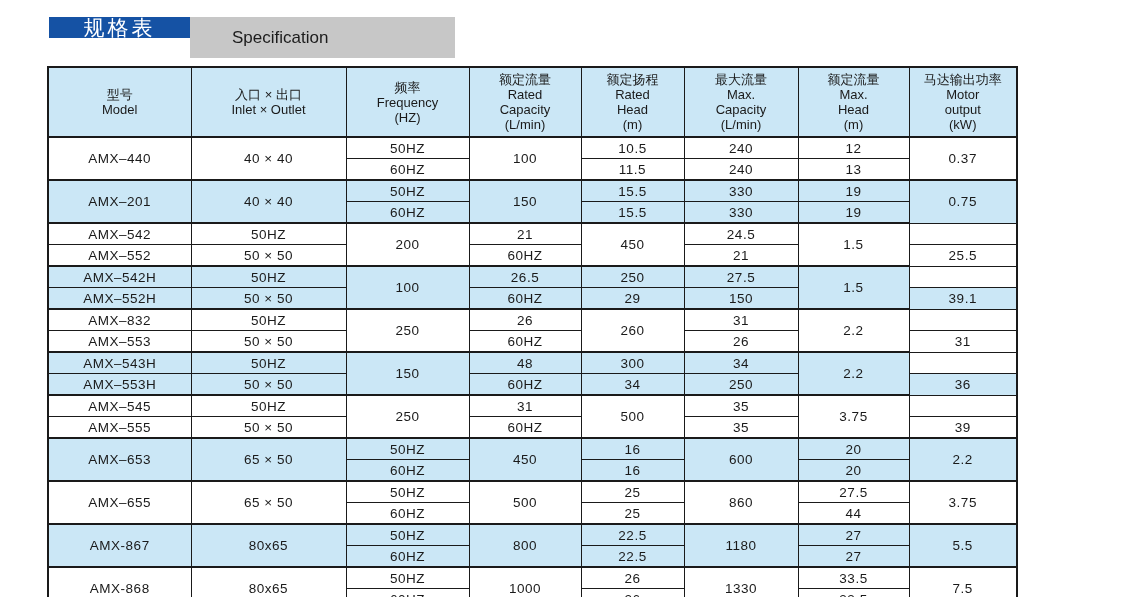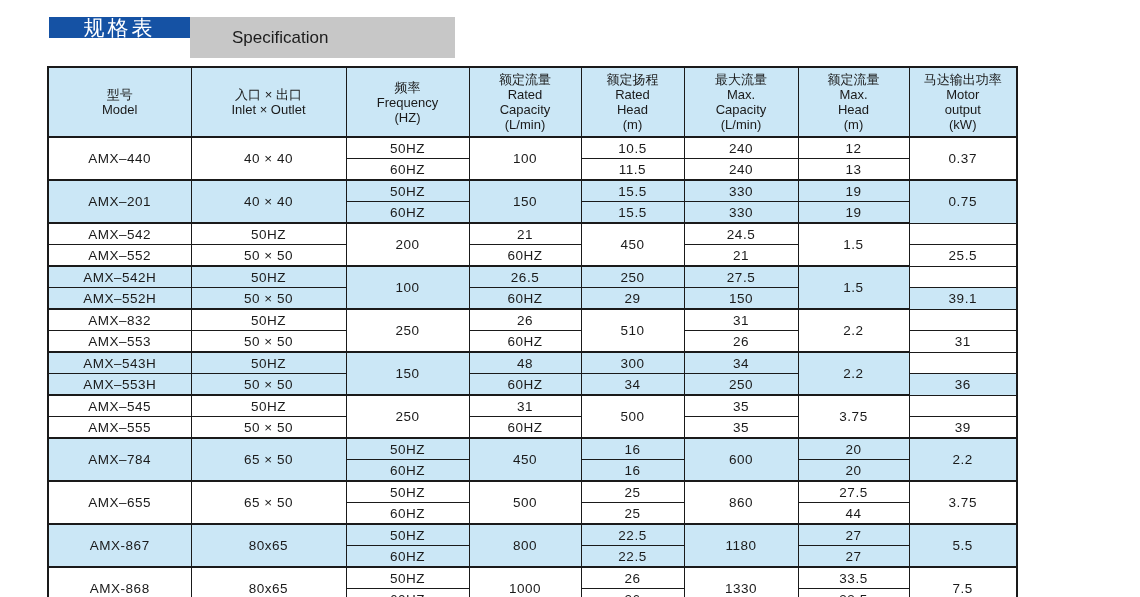--- a/index.html
+++ b/index.html
@@ -166,21 +166,21 @@
         <td>60HZ</td>
         <td>29</td>
         <td>150</td>
         <td>39.1</td>
       </tr>
       <tr class="group-start">
         <td>AMX–832</td>
         <td>50HZ</td>
         <td rowspan="2">250</td>
         <td>26</td>
-        <td rowspan="2">510</td>
+        <td rowspan="2">260</td>
         <td>31</td>
         <td rowspan="2">2.2</td>
       </tr>
       <tr class="">
         <td>AMX–553</td>
         <td>50 × 50</td>
         <td>60HZ</td>
         <td>26</td>
         <td>31</td>
       </tr>
@@ -211,21 +211,21 @@
         <td rowspan="2">3.75</td>
       </tr>
       <tr class="">
         <td>AMX–555</td>
         <td>50 × 50</td>
         <td>60HZ</td>
         <td>35</td>
         <td>39</td>
       </tr>
       <tr class="alt group-start">
-        <td rowspan="2">AMX–784</td>
+        <td rowspan="2">AMX–653</td>
         <td rowspan="2">65 × 50</td>
         <td>50HZ</td>
         <td rowspan="2">450</td>
         <td>16</td>
         <td rowspan="2">600</td>
         <td>20</td>
         <td rowspan="2">2.2</td>
       </tr>
       <tr class="alt">
         <td>60HZ</td>

